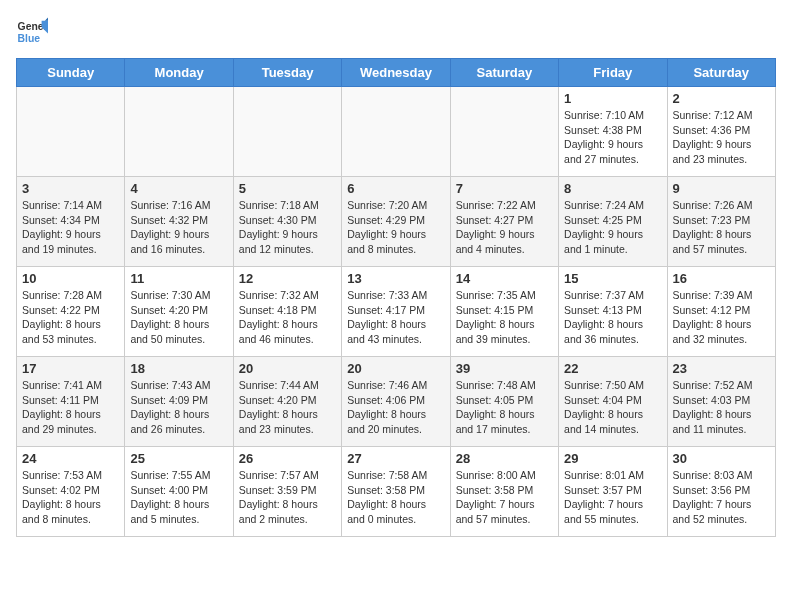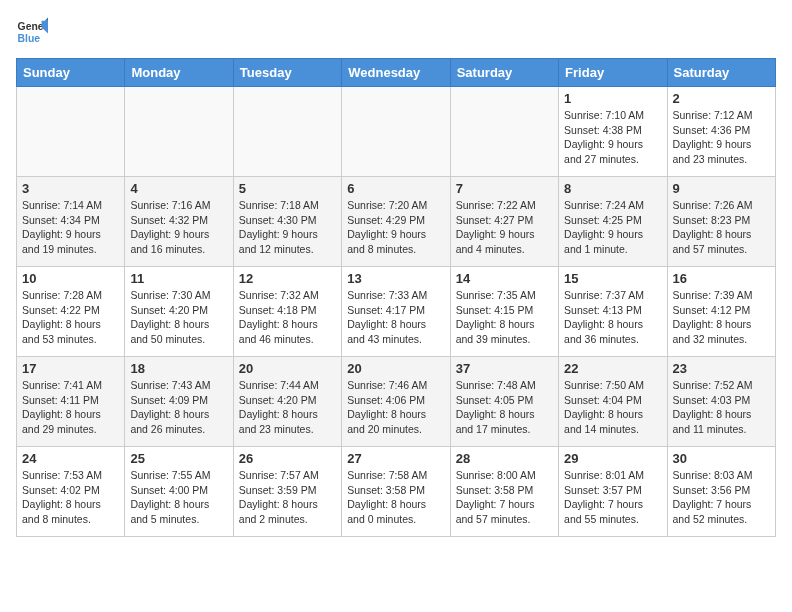--- a/index.html
+++ b/index.html
@@ -38,21 +38,21 @@
       color: #555;
     }
     .calendar-table {
       width: 100%;
       border-collapse: collapse;
       table-layout: fixed;
     }
     .calendar-table th {
       background-color: #4a90d9;
       color: #fff;
-      text-align: left;
+      text-align: center;
       padding: 6px 6px;
       font-size: 13px;
       border: 1px solid #3a7bc8;
     }
     .calendar-table td {
       border: 1px solid #ccc;
       vertical-align: top;
       padding: 4px 5px;
       font-size: 11px;
       color: #333;
@@ -163,21 +163,21 @@
         </td>
         <td>
           <span class="day-number">8</span>
           <div class="cell-info">Sunrise: 7:24 AM
 Sunset: 4:25 PM
 Daylight: 9 hours and 1 minute.</div>
         </td>
         <td>
           <span class="day-number">9</span>
           <div class="cell-info">Sunrise: 7:26 AM
-Sunset: 8:23 PM
+Sunset: 7:23 PM
 Daylight: 8 hours and 57 minutes.</div>
         </td>
       </tr>
       <tr>
         <td>
           <span class="day-number">10</span>
           <div class="cell-info">Sunrise: 7:28 AM
 Sunset: 4:22 PM
 Daylight: 8 hours and 53 minutes.</div>
         </td>
@@ -237,21 +237,21 @@
 Sunset: 4:20 PM
 Daylight: 8 hours and 23 minutes.</div>
         </td>
         <td>
           <span class="day-number">20</span>
           <div class="cell-info">Sunrise: 7:46 AM
 Sunset: 4:06 PM
 Daylight: 8 hours and 20 minutes.</div>
         </td>
         <td>
-          <span class="day-number">37</span>
+          <span class="day-number">39</span>
           <div class="cell-info">Sunrise: 7:48 AM
 Sunset: 4:05 PM
 Daylight: 8 hours and 17 minutes.</div>
         </td>
         <td>
           <span class="day-number">22</span>
           <div class="cell-info">Sunrise: 7:50 AM
 Sunset: 4:04 PM
 Daylight: 8 hours and 14 minutes.</div>
         </td>

